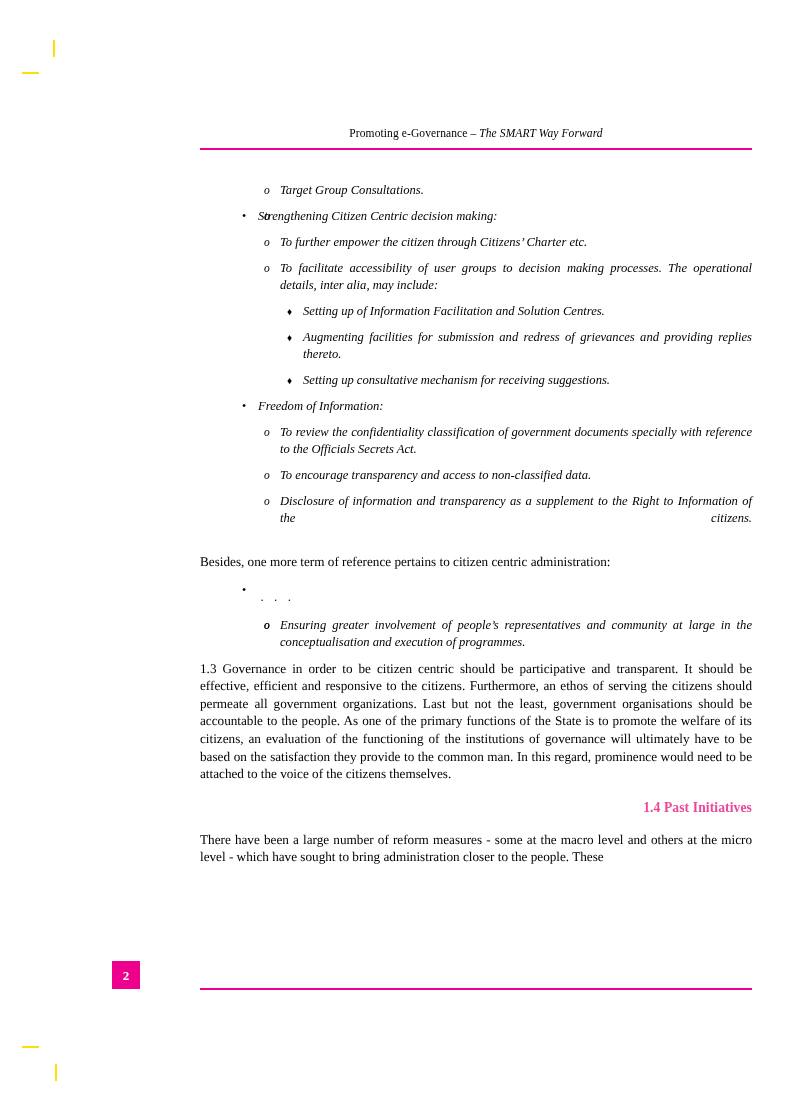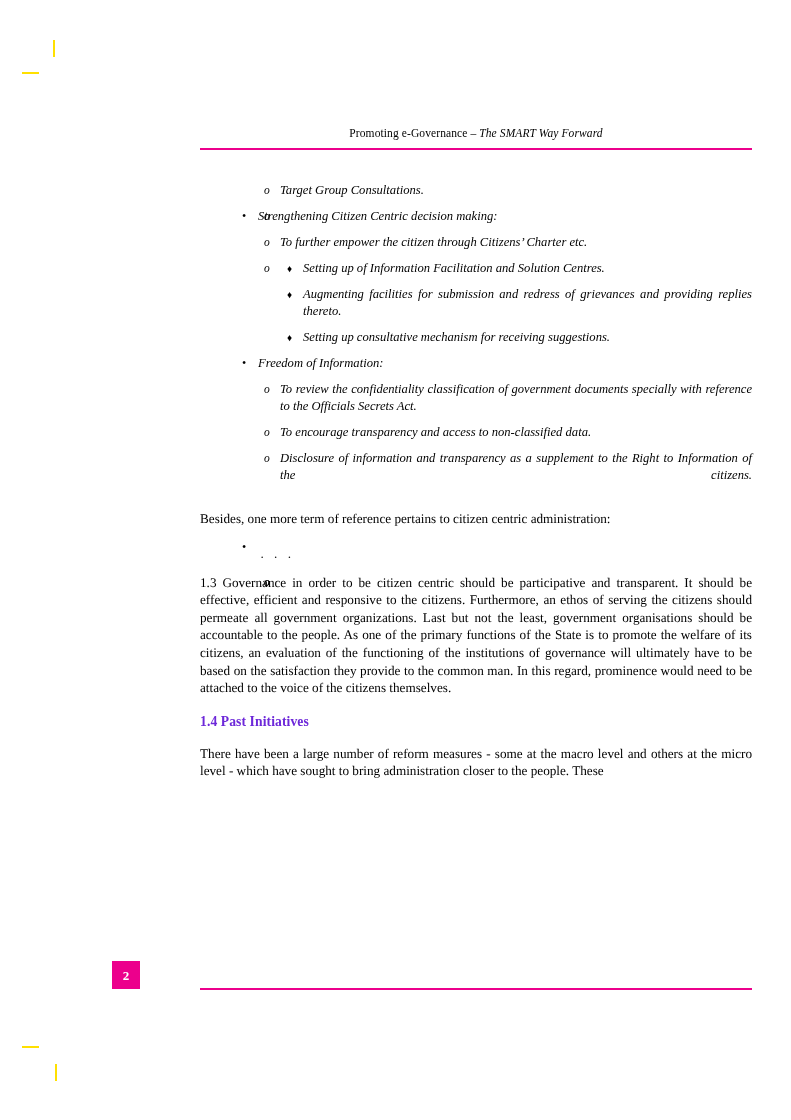--- a/index.html
+++ b/index.html
@@ -125,23 +125,24 @@
     line-height: 17px;
     letter-spacing: 3px;
     margin-bottom: 9px;
     color: #111;
   }
 
   
   .sec-head {
     font-size: 13.6px;
     font-weight: bold;
-    color: #6d28d9;
-    margin: 17px 0 15px 0;
+    color: #ec4899;
+    margin: 17px 0 15px 11px;
     letter-spacing: .1px;
+    text-align: right;
   }
 
   
   .page-badge {
     position: absolute;
     left: 112px;
     top: 961px;
     width: 28px;
     height: 28px;
     background: #ec008c;
@@ -186,20 +187,21 @@
       <span class="txt">Strengthening Citizen Centric decision making:</span>
     </div>
 
     <div class="li lvl2">
       <span class="marker">o</span>
       <span class="txt">To further empower the citizen through Citizens’ Charter etc.</span>
     </div>
 
     <div class="li lvl2">
       <span class="marker">o</span>
+      <span class="txt">To facilitate accessibility of user groups to decision making processes. The operational details, inter alia, may include:</span>
     </div>
 
     <div class="li lvl3">
       <span class="marker">♦</span>
       <span class="txt">Setting up of Information Facilitation and Solution Centres.</span>
     </div>
 
     <div class="li lvl3">
       <span class="marker">♦</span>
       <span class="txt">Augmenting facilities for submission and redress of grievances and providing replies thereto.</span>
@@ -239,20 +241,21 @@
     </div>
 
     <div class="ellipsis-row">· · ·</div>
 
     <div class="li lvl2">
       <span class="marker">o</span>
     </div>
 
     <div class="li lvl2">
       <span class="marker">o</span>
+      <span class="txt">Ensuring greater involvement of people’s representatives and community at large in the conceptualisation and execution of programmes.</span>
     </div>
 
     <p class="para spaced">1.3 Governance in order to be citizen centric should be participative and transparent. It should be effective, efficient and responsive to the citizens. Furthermore, an ethos of serving the citizens should permeate all government organizations. Last but not the least, government organisations should be accountable to the people. As one of the primary functions of the State is to promote the welfare of its citizens, an evaluation of the functioning of the institutions of governance will ultimately have to be based on the satisfaction they provide to the common man. In this regard, prominence would need to be attached to the voice of the citizens themselves.</p>
 
     <h2 class="sec-head">1.4 Past Initiatives</h2>
 
     <p class="para">There have been a large number of reform measures - some at the macro level and others at the micro level - which have sought to bring administration closer to the people. These</p>
 
   </div>
 </div>

